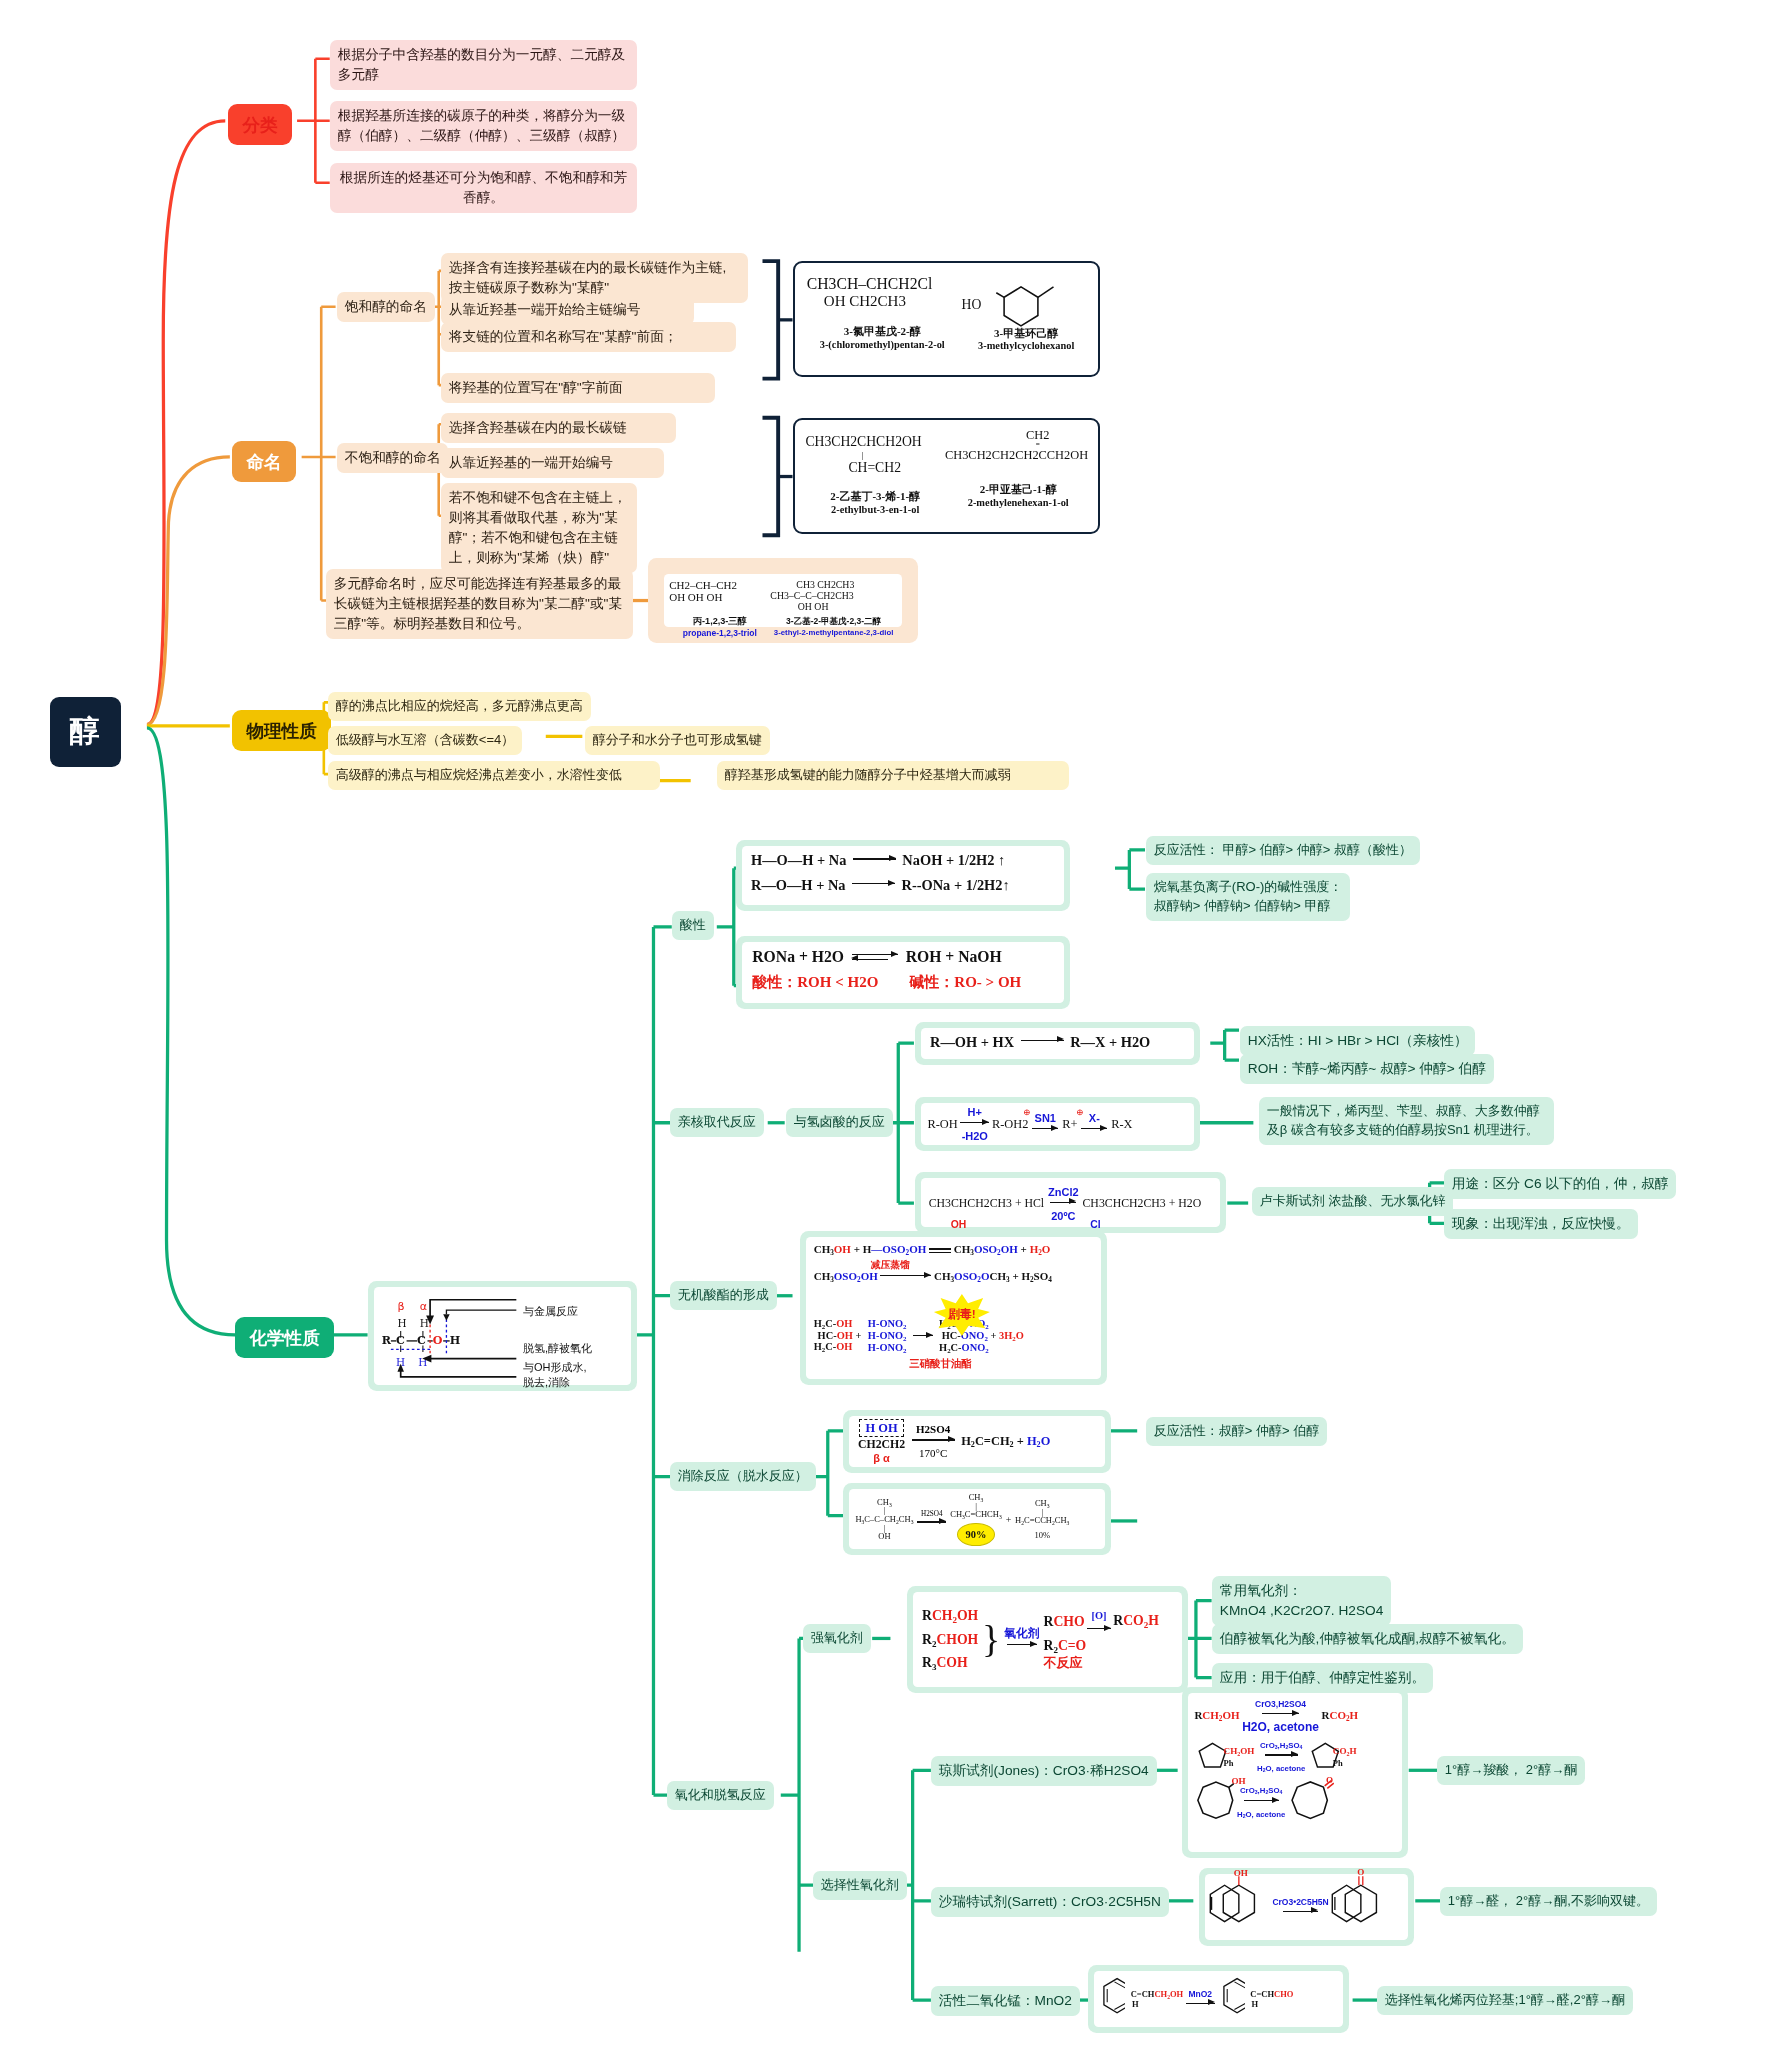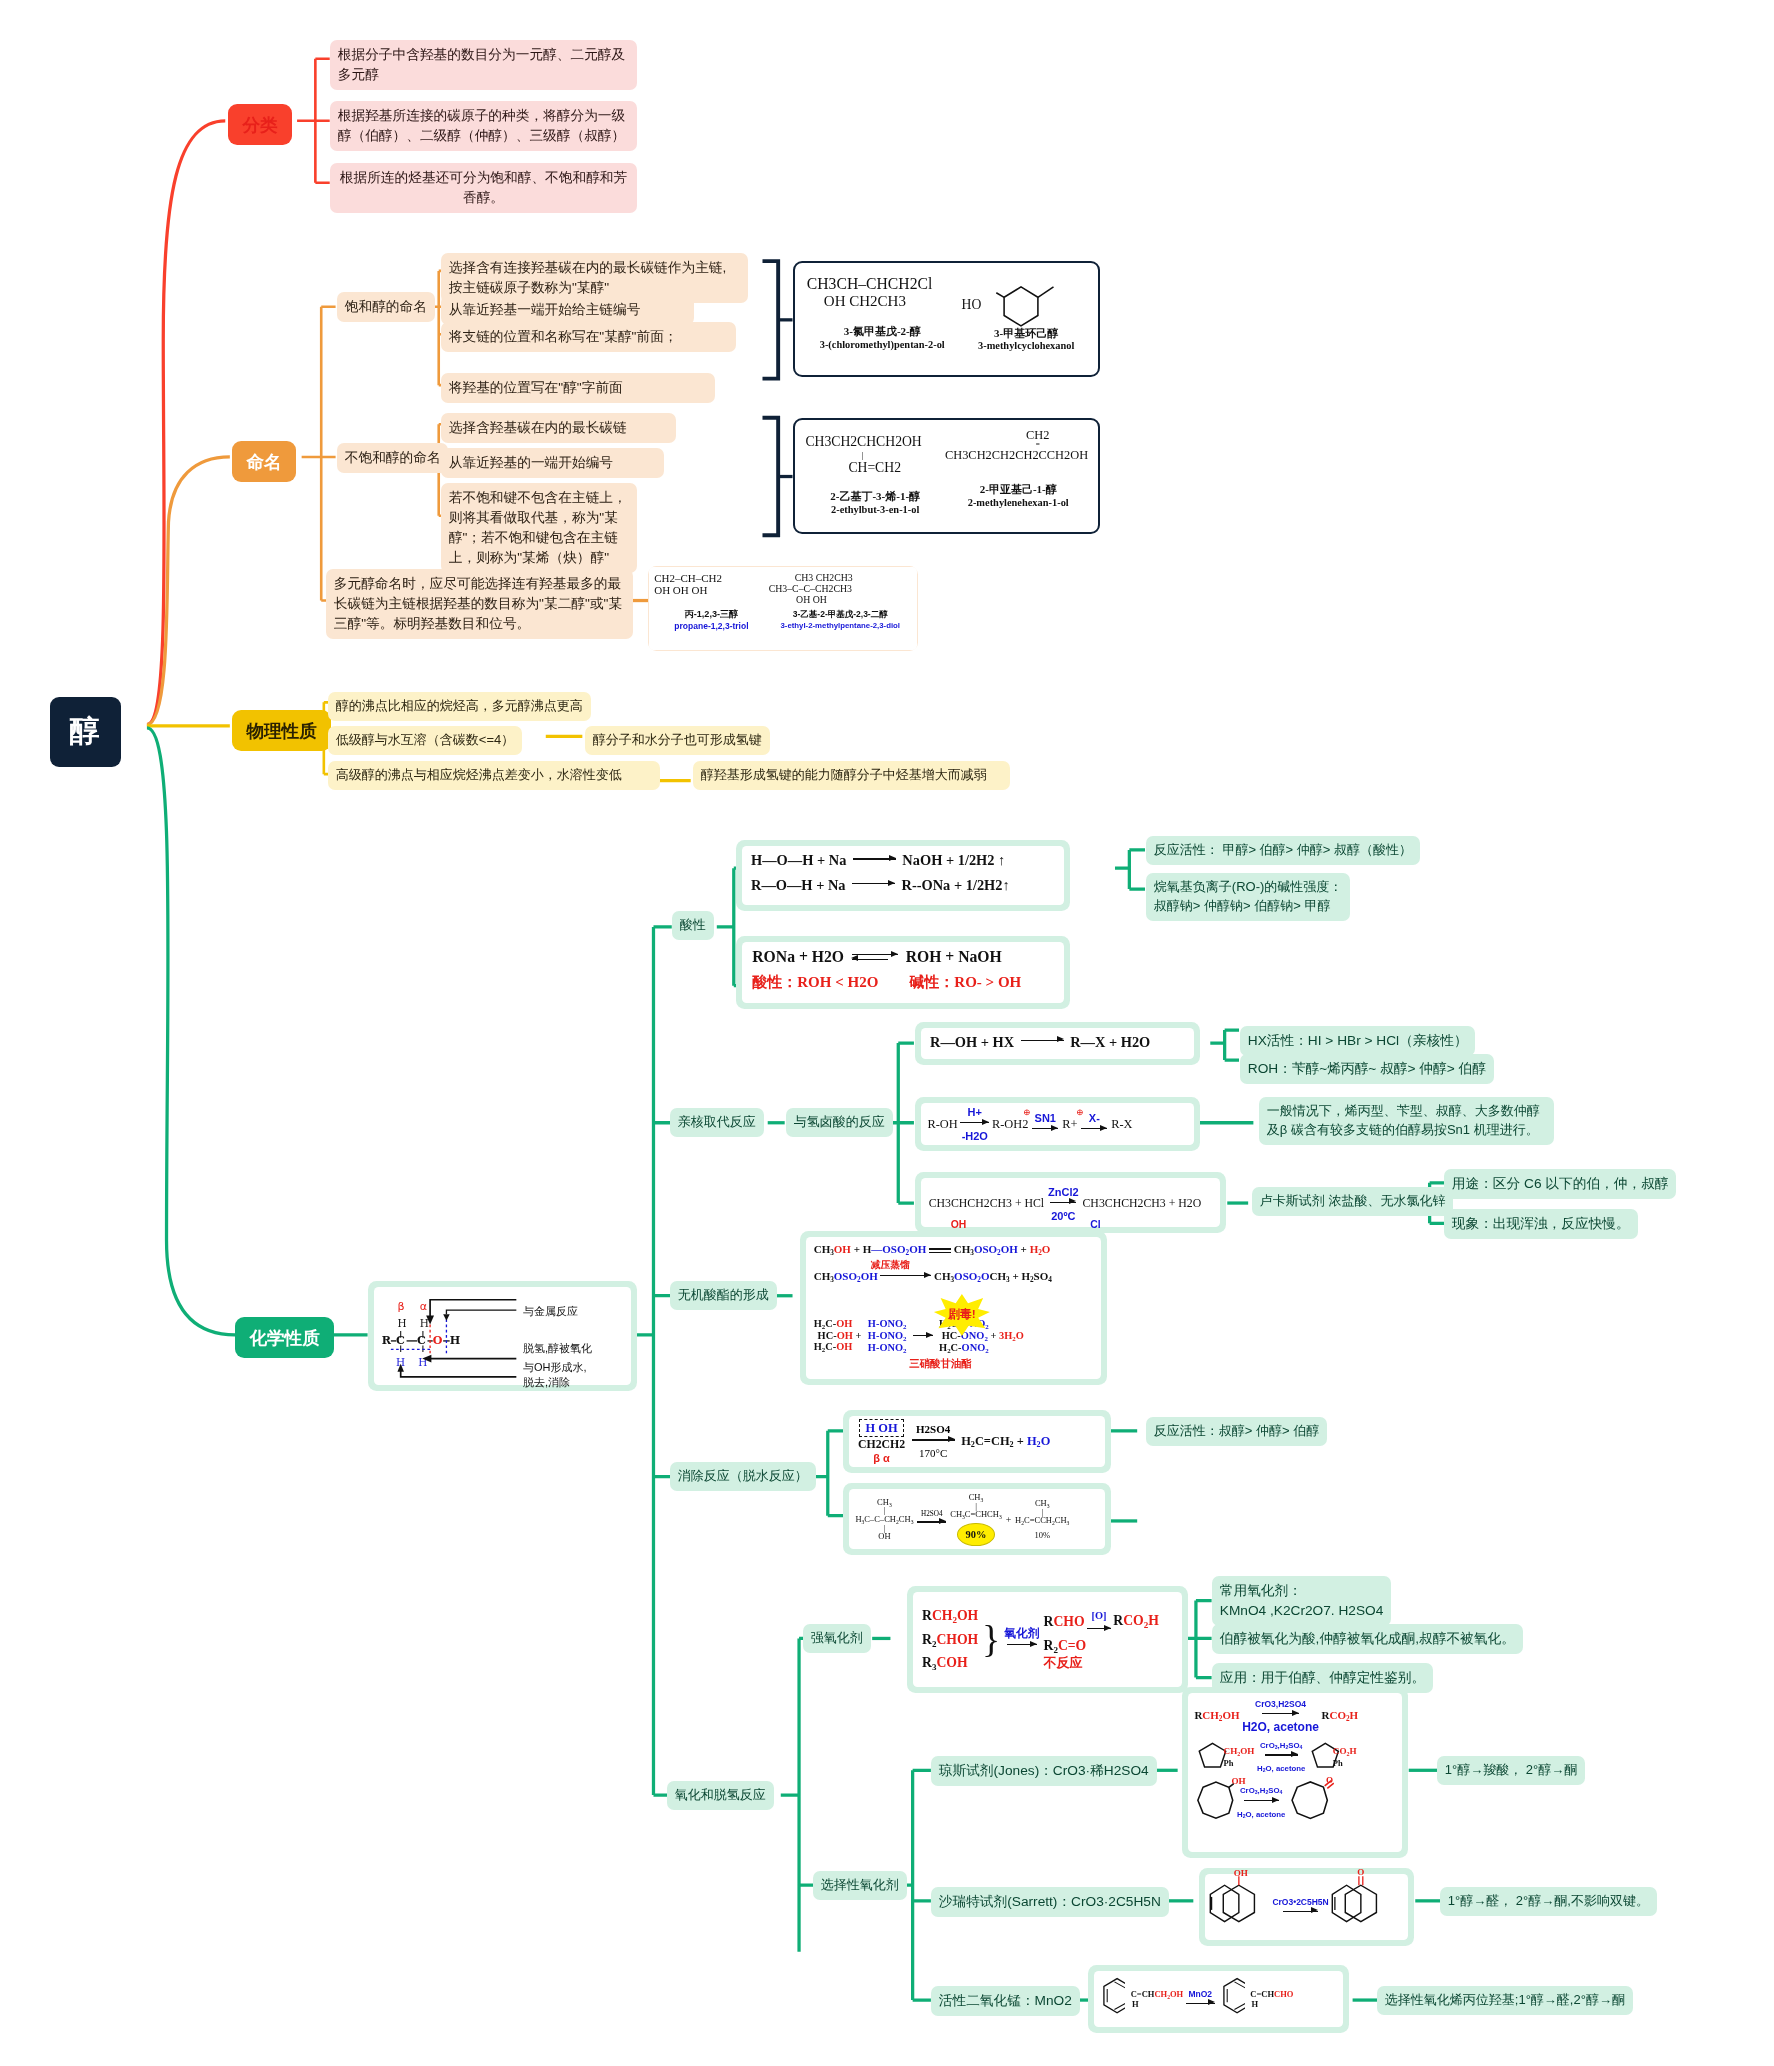--- a/index.html
+++ b/index.html
@@ -42,21 +42,21 @@
   .t22 { font-size:13px; }
 
   
   .figbox {
     background:#ffffff;
     border:2.6px solid #0f2137; border-radius:9.1px;
     color:#111; font-family:"Liberation Serif","DejaVu Serif",serif;
   }
   .figwrap-mint { background:#d2f0e2; border-radius:8.5px; padding:5.9px; }
   .figwhite { background:#ffffff; border-radius:4.6px; }
-  .figwrap-peach { background:#fbe6d2; border-radius:8.5px; padding:1px;margin-top:8px; }
+  .figwrap-peach { background:#fbe6d2; border-radius:8.5px; padding:16px; }
 
   .chem { font-family:"Liberation Serif","DejaVu Serif",serif; color:#111; }
   .mono-serif { font-family:"Liberation Serif","DejaVu Serif",serif; }
   .red { color:#e8201a; }
   .blue { color:#1616d8; }
   .bold { font-weight:bold; }
   .sub { font-size:0.66em; vertical-align:-0.28em; }
   .cap-cn { font-weight:bold; font-size:11px; color:#111; }
   .cap-en { font-weight:bold; font-size:10.4px; color:#111; }
   .cap-en-blue { font-weight:bold; font-size:9.8px; color:#1616d8; }
@@ -225,21 +225,21 @@
       <div class="center cap-en-blue" style="font-size:7.8px;">3-ethyl-2-methylpentane-2,3-diol</div>
     </div>
   </div>
 </div>
 
 <div class="node l1 yellow" style="left:232px; top:710px;">物理性质</div>
 <div class="node chip cream t22" style="left:328px; top:692px;">醇的沸点比相应的烷烃高，多元醇沸点更高</div>
 <div class="node chip cream t22" style="left:328px; top:726px;">低级醇与水互溶（含碳数&lt;=4）</div>
 <div class="node chip cream t22" style="left:585px; top:726px;">醇分子和水分子也可形成氢键</div>
 <div class="node chip cream t22" style="left:328px; top:761px; width:332px;">高级醇的沸点与相应烷烃沸点差变小，水溶性变低</div>
-<div class="node chip cream t22" style="left:693px; top:761px; width:317px;">醇羟基形成氢键的能力随醇分子中烃基增大而减弱</div>
+<div class="node chip cream t22" style="left:717px; top:761px; width:352px;">醇羟基形成氢键的能力随醇分子中烃基增大而减弱</div>
 
 <div class="node l1 green" style="left:235px; top:1317px;">化学性质</div>
 
 <div class="node figwrap-mint" style="left:368px; top:1281px; width:269px; height:110px;">
   <div class="figwhite" style="width:100%; height:100%; position:relative;">
     <svg width="144" height="98" style="position:absolute; left:5.2px; top:1.3px;" viewBox="0 0 220 150">
       <text x="28" y="34" fill="#e8201a" font-size="17" font-family="DejaVu Sans">β</text>
       <text x="62" y="34" fill="#e8201a" font-size="17" font-family="DejaVu Sans">α</text>
       <text x="28" y="60" fill="#111" font-size="16" font-family="DejaVu Serif">H</text>
       <text x="62" y="60" fill="#111" font-size="16" font-family="DejaVu Serif">H</text>

